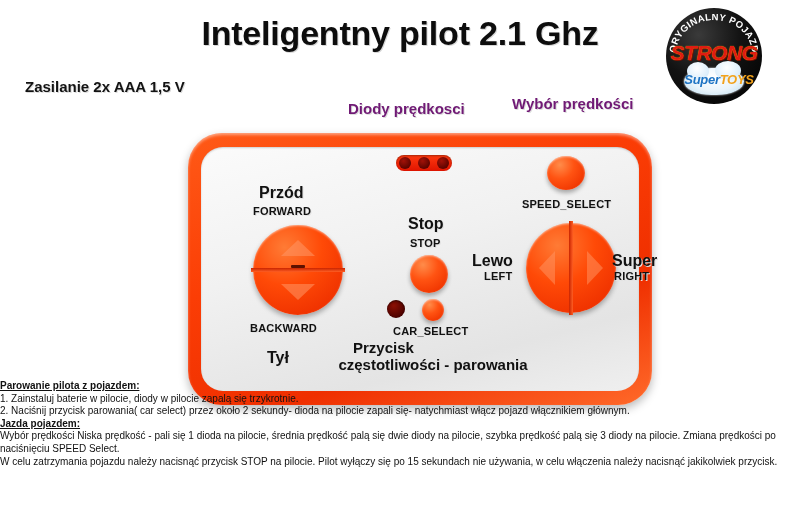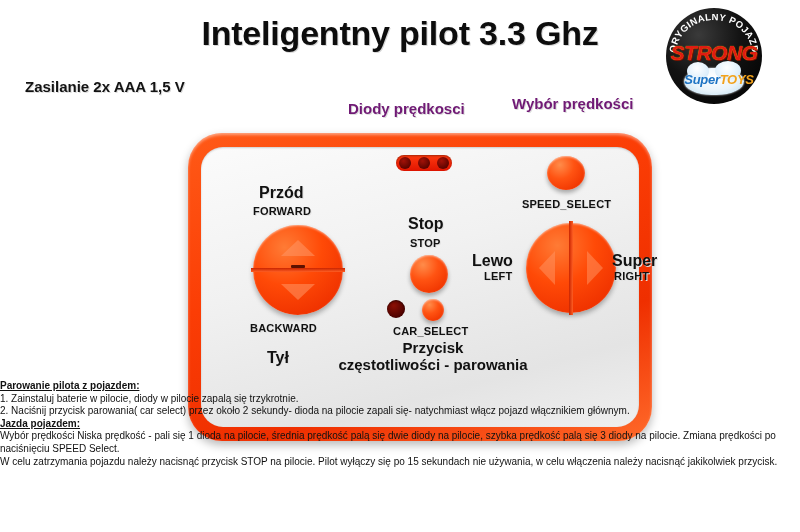--- a/index.html
+++ b/index.html
@@ -79,21 +79,21 @@
     font-size: 15px; font-weight: bold; color: #701a75;
     text-shadow: 1px 1px 0 #dedede;
     white-space: nowrap;
   }
   #lbl-leds  { left: 348px; top: 100px; }
   #lbl-speed { left: 512px; top: 95px; }
 
   
   .remote {
     position: absolute; left: 188px; top: 133px;
-    width: 464px; height: 308px;
+    width: 464px; height: 272px;
     border-radius: 34px;
     background: linear-gradient(160deg,#ff5a17 0%, #fb3d05 38%, #ef2f00 70%, #ff6a2a 100%);
     box-shadow: 0 4px 10px rgba(0,0,0,0.28), inset 0 2px 3px rgba(255,255,255,0.45);
     padding: 14px 13px;
   }
   .remote-face {
     position: relative; width: 100%; height: 100%;
     border-radius: 22px;
     background: linear-gradient(165deg,#fbfbfb 0%, #f1f1f1 40%, #e4e4e4 78%, #efefef 100%);
     box-shadow: inset 0 1px 2px rgba(0,0,0,0.18);
@@ -171,21 +171,21 @@
   .fl-small { font-size: 11px; font-weight: bold; letter-spacing: 0.2px; }
   .fl-med   { font-size: 15px; font-weight: bold; }
 
   #fl-przod    { left: 58px; top: 37px; }
   #fl-forward  { left: 52px; top: 58px; }
   #fl-backward { left: 49px; top: 175px; }
   #fl-tyl      { left: 66px; top: 202px; }
   #fl-stop-pl  { left: 207px; top: 68px; }
   #fl-stop-en  { left: 209px; top: 90px; }
   #fl-carsel   { left: 192px; top: 178px; }
-  #fl-przycisk { left: 152px; top: 192px; text-align: center; width: 160px; }
+  #fl-przycisk { left: 152px; top: 192px; width: 160px; }
   #fl-czest    { left: 128px; top: 209px; text-align: center; width: 208px; }
   #fl-speedsel { left: 321px; top: 51px; }
   #fl-lewo     { left: 271px; top: 105px; }
   #fl-left     { left: 283px; top: 123px; }
   #fl-prawo    { left: 411px; top: 105px; }
   #fl-right    { left: 413px; top: 123px; }
 
   
   .instructions {
     position: absolute; left: 0; top: 380px; width: 790px;
@@ -194,21 +194,21 @@
   .instructions .head {
     font-weight: bold; text-decoration: underline; display: block;
   }
   .instructions p { margin: 0; }
 </style>
 </head>
 <body>
 
 <div id="page">
 
-  <div class="title">Inteligentny pilot 3.3 Ghz</div>
+  <div class="title">Inteligentny pilot 2.1 Ghz</div>
   <div class="power-note">Zasilanie 2x AAA 1,5 V</div>
 
   <div class="badge">
     <div class="badge-arc">
       <svg viewBox="0 0 96 42">
         <path id="arcpath" d="M 10,40 A 38,34 0 0 1 86,40" fill="none"></path>
         <text text-anchor="middle">
           <textPath href="#arcpath" startOffset="50%">ORYGINALNY POJAZD</textPath>
         </text>
       </svg>

